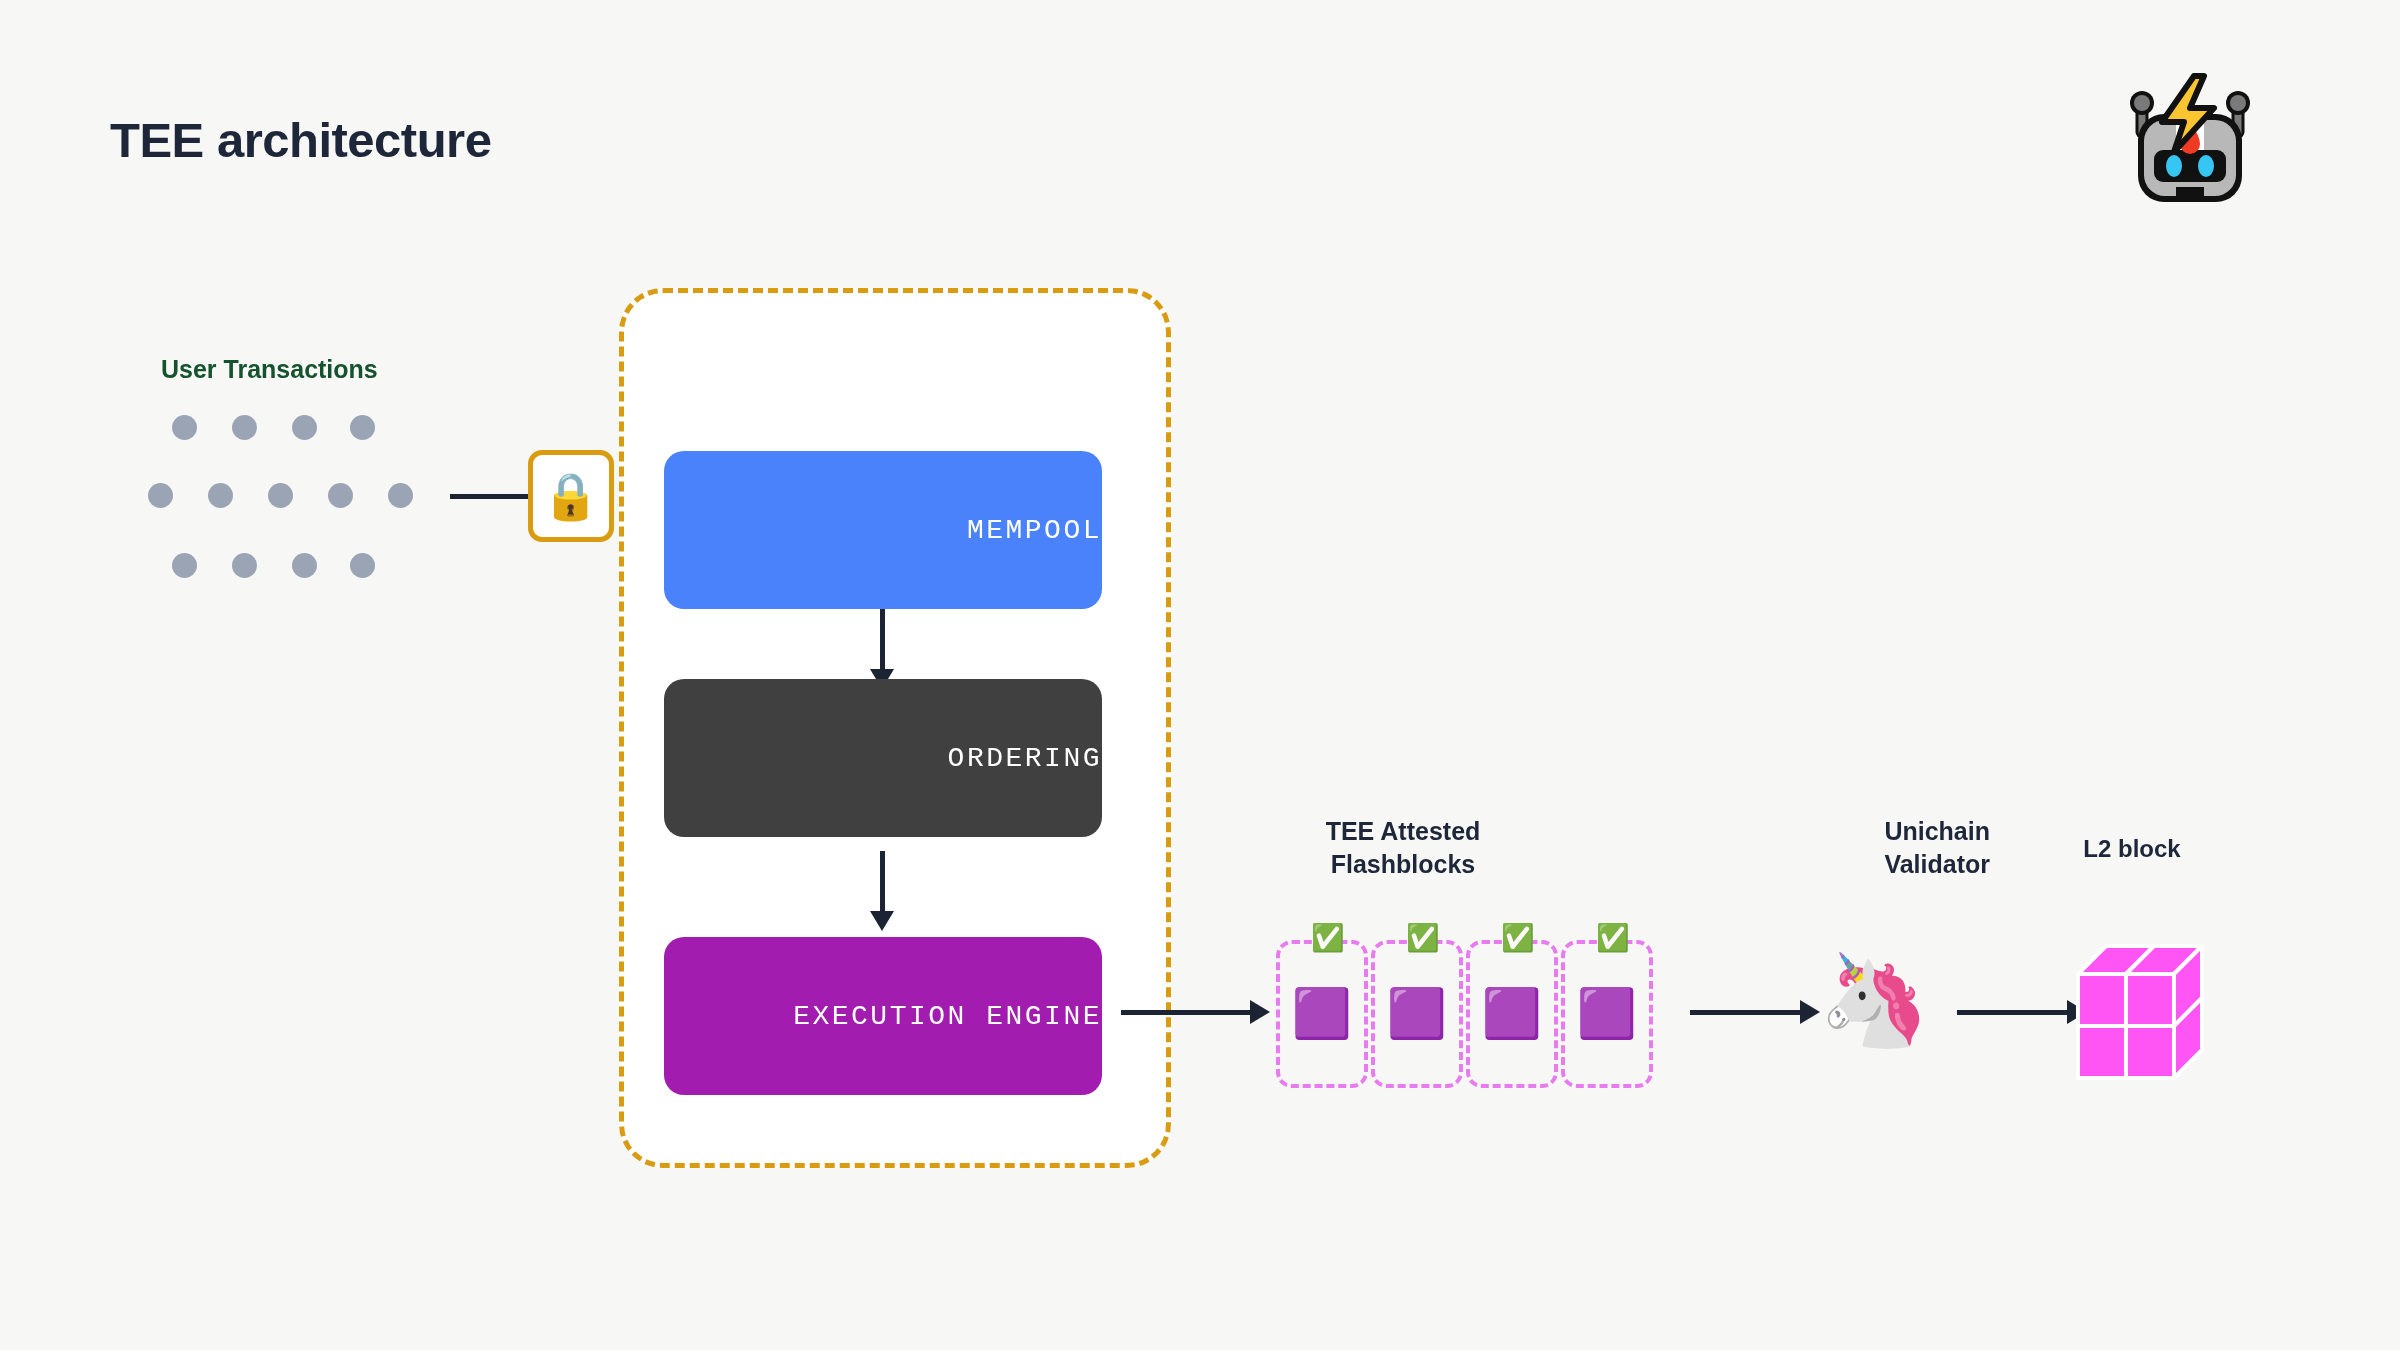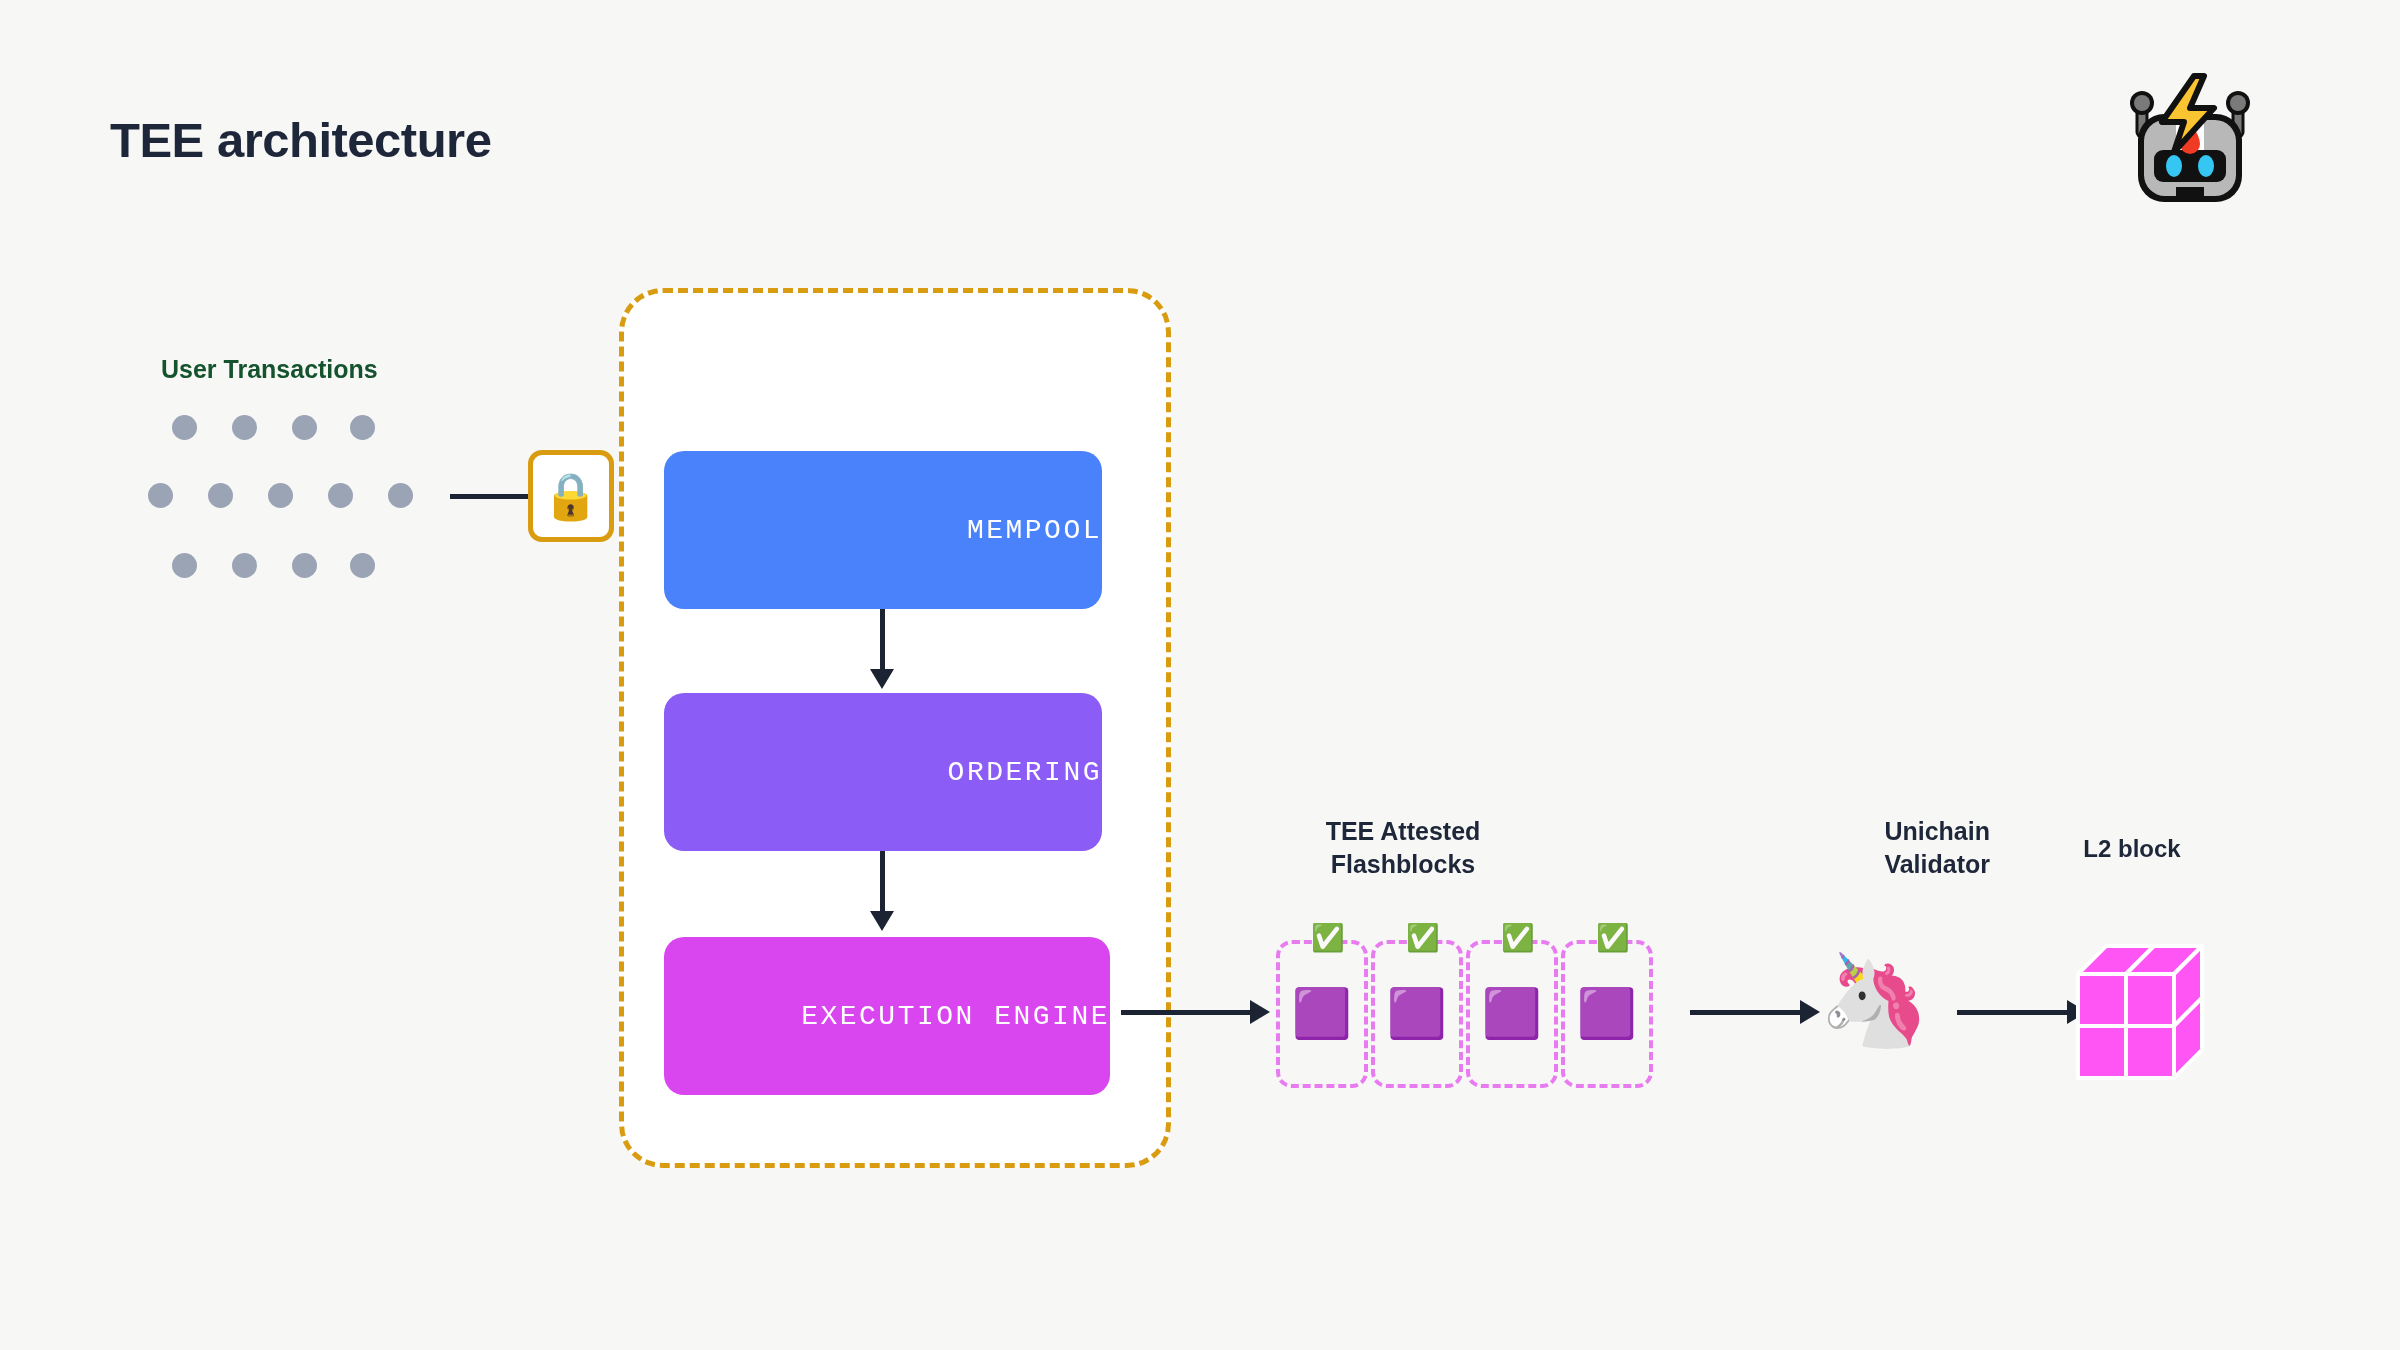--- a/index.html
+++ b/index.html
@@ -121,22 +121,22 @@
     border-radius: 20px;
     display: flex;
     align-items: center;
     justify-content: flex-end;
     color: #ffffff;
     font-family: "Liberation Mono", "DejaVu Sans Mono", monospace;
     font-size: 28px;
     letter-spacing: 2.5px;
   }
   #stage-mempool   { top: 158px; background: #4a82fc; }
-  #stage-ordering  { top: 400px; background: #8b5cf6; }
-  #stage-execution { top: 644px; background: #d946ef; padding-left: 8px; }
+  #stage-ordering  { top: 386px; background: #404040; }
+  #stage-execution { top: 644px; background: #a21caf; }
 
   
   .v-arrow { position: absolute; left: 256px; width: 5px; background: #1c2333; }
   #v-arrow-1 { top: 316px; height: 62px; }
   #v-arrow-2 { top: 558px; height: 62px; }
   .v-arrow::after {
     content: "";
     position: absolute;
     left: -10px;
     bottom: -18px;

